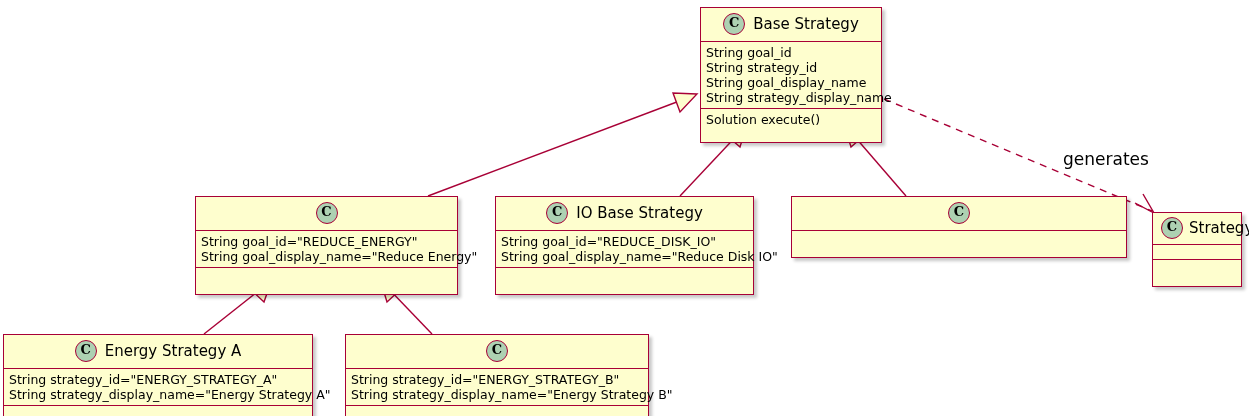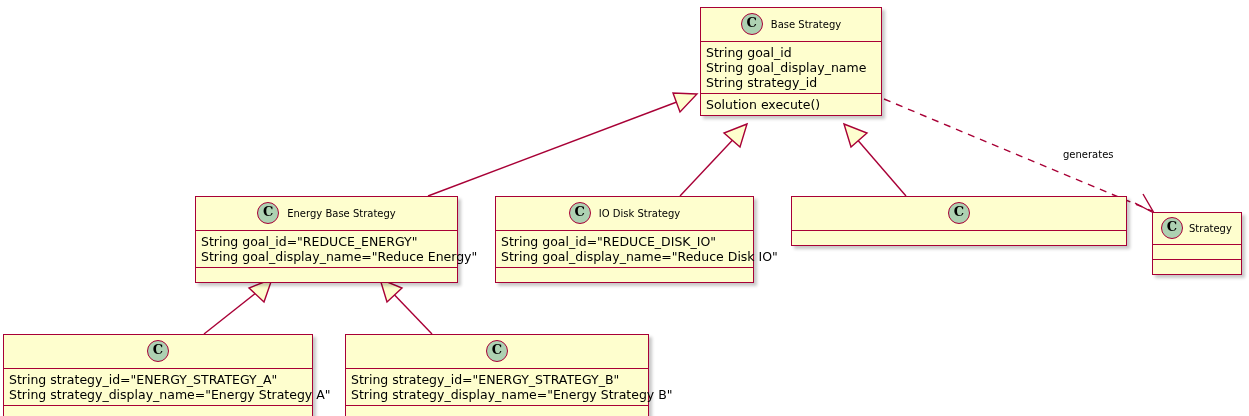--- a/index.html
+++ b/index.html
@@ -38,30 +38,30 @@
     border: 1.5px solid #A80036;
     color: #000000;
     font-size: 13px;
     font-weight: bold;
     line-height: 17px;
     text-align: center;
     font-family: "DejaVu Serif", serif;
     flex: none;
   }
   .class-title {
-    font-size: 10px;
+    font-size: 15px;
     color: #000000;
     white-space: nowrap;
   }
   .class-attrs {
     padding: 3px 4px 3px 5px;
     border-bottom: 1.5px solid #A80036;
   }
   .class-methods {
-    padding: 3px 4px 3px 5px;
+    padding: 3px 4px 15px 5px;
   }
   .attr-line, .method-line {
     font-size: 12.5px;
     color: #000000;
     line-height: 15px;
     white-space: nowrap;
   }
   .empty-compartment {
     height: 8px;
   }
@@ -86,21 +86,21 @@
     stroke: #A80036;
     stroke-width: 1.4;
   }
   .arrow-open {
     fill: none;
     stroke: #A80036;
     stroke-width: 1.4;
   }
   .edge-label {
     position: absolute;
-    font-size: 10px;
+    font-size: 17px;
     color: #000000;
     font-family: "DejaVu Sans", sans-serif;
     white-space: nowrap;
   }
 </style>
 </head>
 <body>
 
 <div id="canvas">
 
@@ -139,44 +139,44 @@
 
   <div class="edge-label" style="left:1063px; top:149px;">generates</div>
 
   <div class="uml-class" style="left:700px; top:7px; width:182px;">
     <div class="class-header">
       <span class="class-icon">C</span>
       <span class="class-title">Base Strategy</span>
     </div>
     <div class="class-attrs">
       <div class="attr-line">String goal_id</div>
+      <div class="attr-line">String strategy_id</div>
       <div class="attr-line">String goal_display_name</div>
-      <div class="attr-line">String strategy_id</div>
+      <div class="attr-line">String strategy_display_name</div>
     </div>
     <div class="class-methods">
       <div class="method-line">Solution execute()</div>
     </div>
   </div>
 
   <div class="uml-class" style="left:195px; top:196px; width:263px;">
     <div class="class-header">
       <span class="class-icon">C</span>
-      <span class="class-title">Energy Base Strategy</span>
     </div>
     <div class="class-attrs">
       <div class="attr-line">String goal_id="REDUCE_ENERGY"</div>
       <div class="attr-line">String goal_display_name="Reduce Energy"</div>
     </div>
     <div class="class-methods empty-compartment"></div>
   </div>
 
   <div class="uml-class" style="left:495px; top:196px; width:259px;">
     <div class="class-header">
       <span class="class-icon">C</span>
-      <span class="class-title">IO Disk Strategy</span>
+      <span class="class-title">IO Base Strategy</span>
     </div>
     <div class="class-attrs">
       <div class="attr-line">String goal_id="REDUCE_DISK_IO"</div>
       <div class="attr-line">String goal_display_name="Reduce Disk IO"</div>
     </div>
     <div class="class-methods empty-compartment"></div>
   </div>
 
   <div class="uml-class" style="left:791px; top:196px; width:336px;">
     <div class="class-header">
@@ -190,20 +190,21 @@
       <span class="class-icon">C</span>
       <span class="class-title">Strategy</span>
     </div>
     <div class="class-attrs empty-compartment"></div>
     <div class="class-methods empty-compartment"></div>
   </div>
 
   <div class="uml-class" style="left:3px; top:334px; width:310px;">
     <div class="class-header">
       <span class="class-icon">C</span>
+      <span class="class-title">Energy Strategy A</span>
     </div>
     <div class="class-attrs">
       <div class="attr-line">String strategy_id="ENERGY_STRATEGY_A"</div>
       <div class="attr-line">String strategy_display_name="Energy Strategy A"</div>
     </div>
     <div class="class-methods empty-compartment"></div>
   </div>
 
   <div class="uml-class" style="left:345px; top:334px; width:304px;">
     <div class="class-header">

